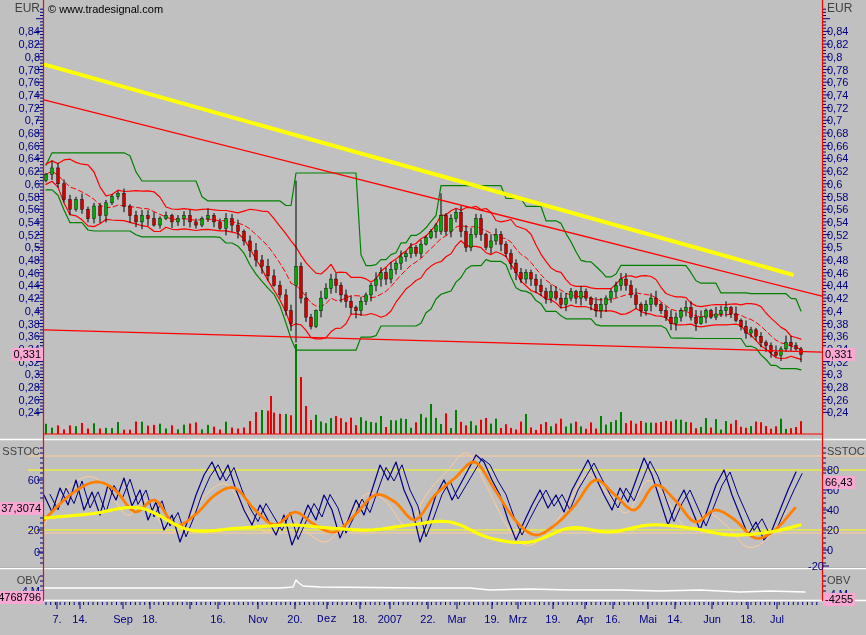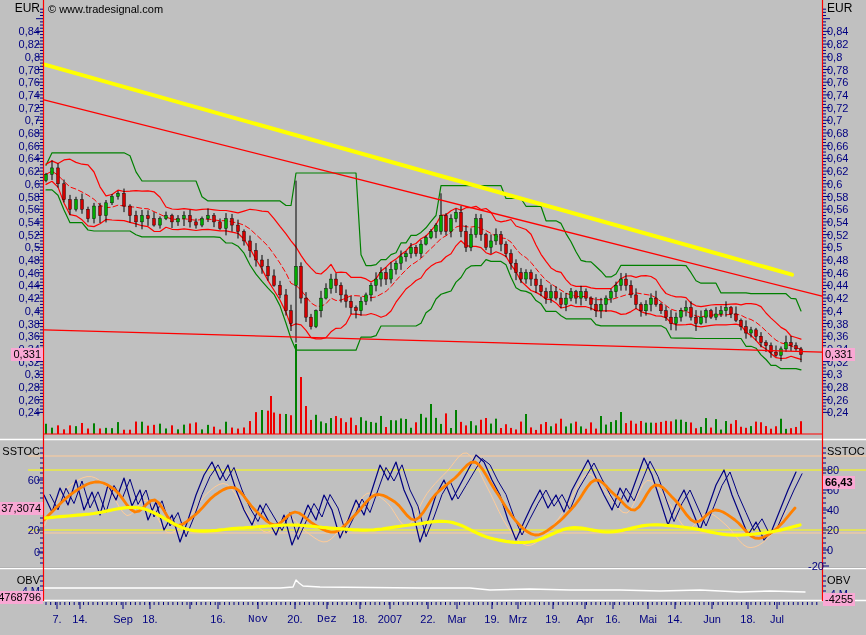--- a/index.html
+++ b/index.html
@@ -1,21 +1,21 @@
 <!DOCTYPE html>
 <html><head>
 <meta charset="utf-8">
 <style>
   html,body{margin:0;padding:0;background:#555;}
   #root{position:relative;width:866px;height:635px;background:#c0c0c0;overflow:hidden;
         font-family:"Liberation Sans",sans-serif;}
   #chart-svg{position:absolute;left:0;top:0;z-index:0;}
   .axis-label{position:absolute;color:#000080;font-size:11px;line-height:12px;z-index:1;white-space:nowrap;}
   .right-align{text-align:right;}
-  .axis-title{position:absolute;color:#000000;font-size:12px;line-height:13px;z-index:2;white-space:nowrap;}
+  .axis-title{position:absolute;color:#404040;font-size:12px;line-height:13px;z-index:2;white-space:nowrap;}
   .copyright{position:absolute;color:#000000;font-size:11px;line-height:12px;z-index:2;white-space:nowrap;}
   .hl{position:absolute;background:#f9a8d4;color:#000;font-size:11px;line-height:13px;
       padding:0 2px;z-index:3;white-space:nowrap;}
   .date-label{position:absolute;color:#000080;font-size:11px;z-index:1;text-align:center;width:34px;}
   .splitter{position:absolute;left:0;width:866px;height:5px;z-index:4;background:transparent;}
 </style>
 </head>
 <body>
 
 <div id="root">
@@ -1088,21 +1088,21 @@
       <div class="axis-label" style="left: 827px; top: 504px;">40</div>
       <div class="axis-label" style="left: 827px; top: 524px;">20</div>
       <div class="axis-label" style="left: 827px; top: 544px;">0</div>
       <div class="axis-label" style="left: 808px; top: 560px;">-20</div>
       <div class="date-label" style="left: 40px; top: 613px;">7.</div>
       <div class="date-label" style="left: 63px; top: 613px;">14.</div>
       <div class="date-label" style="left: 106px; top: 613px;">Sep</div>
       <div class="date-label" style="left: 133px; top: 613px;">18.</div>
       <div class="date-label" style="left: 173px; top: 613px; margin-top: 44px;">Okt</div>
       <div class="date-label" style="left: 201px; top: 613px;">16.</div>
-      <div class="date-label" style="left: 241px; top: 613px; font-family: Liberation Mono, monospace;">Nov</div>
+      <div class="date-label" style="left: 241px; top: 613px;">Nov</div>
       <div class="date-label" style="left: 278px; top: 613px;">20.</div>
       <div class="date-label" style="left: 310px; top: 613px; font-family: Liberation Mono, monospace;">Dez</div>
       <div class="date-label" style="left: 343px; top: 613px;">18.</div>
       <div class="date-label" style="left: 373px; top: 613px;">2007</div>
       <div class="date-label" style="left: 411px; top: 613px;">22.</div>
       <div class="date-label" style="left: 440px; top: 613px;">Mar</div>
       <div class="date-label" style="left: 475px; top: 613px;">19.</div>
       <div class="date-label" style="left: 501px; top: 613px;">Mrz</div>
       <div class="date-label" style="left: 536px; top: 613px;">19.</div>
       <div class="date-label" style="left: 568px; top: 613px;">Apr</div>
@@ -1110,19 +1110,19 @@
       <div class="date-label" style="left: 631px; top: 613px;">Mai</div>
       <div class="date-label" style="left: 658px; top: 613px;">14.</div>
       <div class="date-label" style="left: 695px; top: 613px;">Jun</div>
       <div class="date-label" style="left: 731px; top: 613px;">18.</div>
       <div class="date-label" style="left: 760px; top: 613px;">Jul</div>
     </div>
 
   <div class="hl" style="right:823px;top:348px;">0,331</div>
   <div class="hl" style="left:823px;top:348px;">0,331</div>
   <div class="hl" style="right:823px;top:502px;">37,3074</div>
-  <div class="hl" style="left:823px;top:476px;font-weight:bold;">66,43</div>
+  <div class="hl" style="left:823px;top:476px;">66,43</div>
   <div class="hl" style="right:823px;top:591px;">4768796</div>
   <div class="hl" style="left:823px;top:593px;">-4255</div>
 
   <div class="splitter" style="top:437px;"></div>
   <div class="splitter" style="top:565px;"></div>
 </div>
 
 </body></html>

